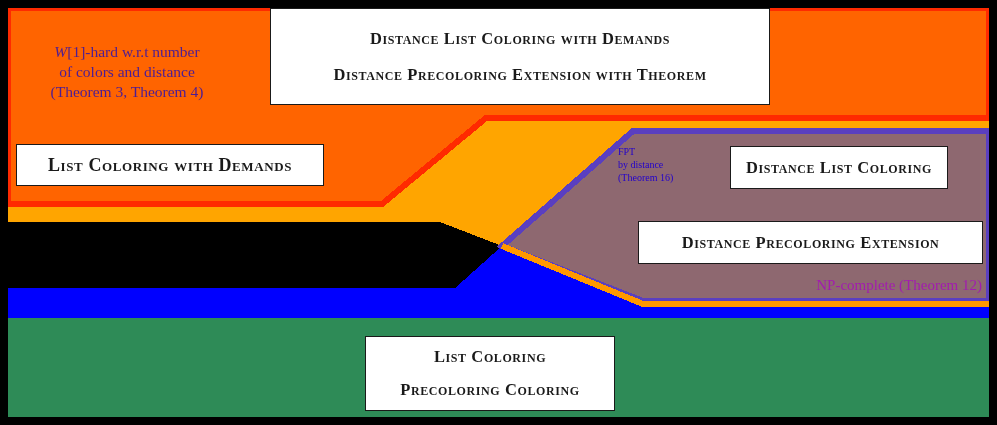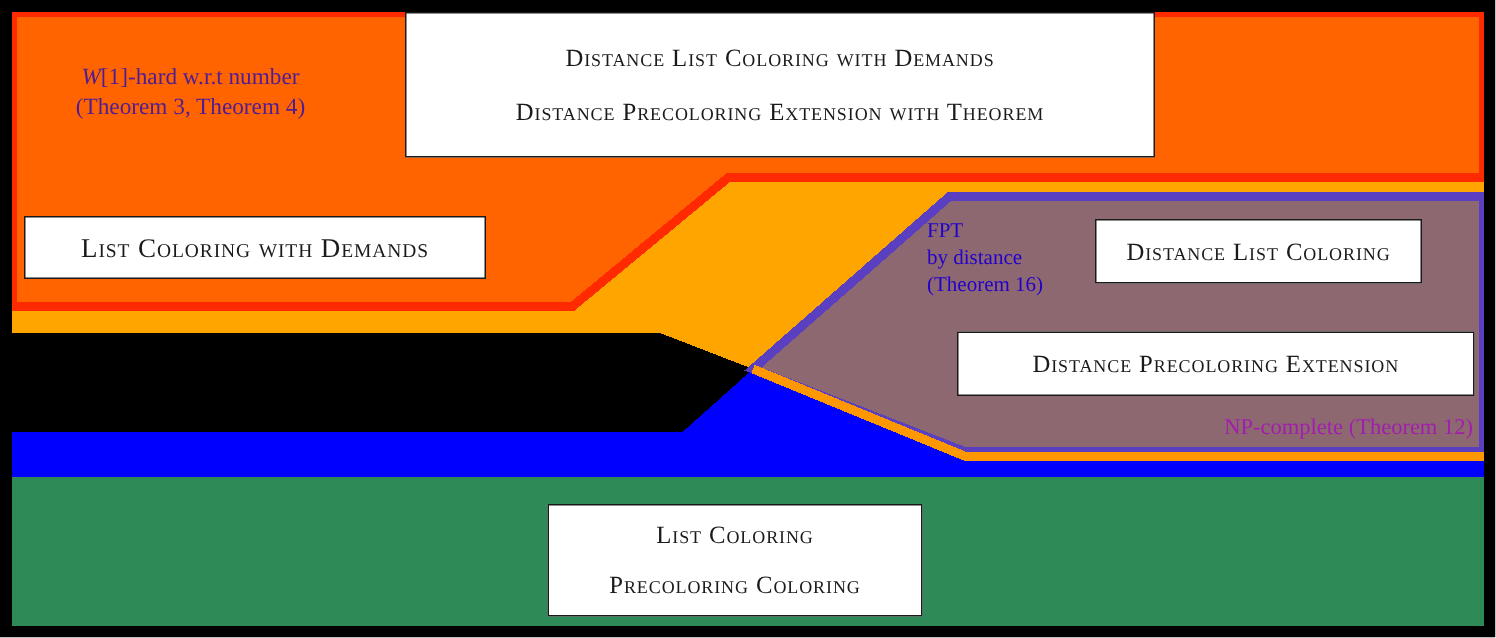--- a/index.html
+++ b/index.html
@@ -26,41 +26,42 @@
     position: absolute;
     background: #ffffff;
     border: 1.6px solid #1a1a1a;
     box-sizing: border-box;
     display: flex;
     flex-direction: column;
     align-items: center;
     justify-content: center;
     color: #1a1a1a;
     text-align: center;
+    font-weight: bold;
   }
   .sc {
     font-variant: small-caps;
     letter-spacing: 0.6px;
     white-space: nowrap;
   }
   .annot {
     position: absolute;
     line-height: 1.28;
     white-space: nowrap;
   }
   .annot-left {
     text-align: center;
     color: #4c1d95;
     font-size: 15.5px;
   }
   .annot-left .mathvar { font-style: italic; }
   .annot-fpt {
     text-align: left;
     color: #2200cc;
-    font-size: 14px;
+    font-size: 10px;
   }
   .annot-np {
     text-align: right;
     color: #a21caf;
     font-size: 15px;
   }
 
   
   #box-top-demands {
     left: 270px; top: 8px; width: 500px; height: 97px;
@@ -109,20 +110,21 @@
 
     <polygon fill="#FF6400" stroke="#FF2A00" stroke-width="6" stroke-linejoin="miter" points="8,8 989,8 989,118 486,118 382,204 8,204"></polygon>
 
     <polyline fill="none" stroke="#FF9800" stroke-width="6" points="502,246 643,304 989,304"></polyline>
 
     <rect x="4" y="4" width="989" height="417" fill="none" stroke="#000000" stroke-width="8"></rect>
   </svg>
 
   <div class="annot annot-left" id="annot-hardness">
     <div><span class="mathvar">W</span><span>[1]-hard w.r.t number</span></div>
+    <div>of colors and distance</div>
     <div>(Theorem 3, Theorem 4)</div>
   </div>
 
   <div class="annot annot-fpt" id="annot-fpt">
     <div>FPT</div>
     <div>by distance</div>
     <div>(Theorem 16)</div>
   </div>
 
   <div class="annot annot-np" id="annot-np">NP-complete (Theorem 12)</div>

